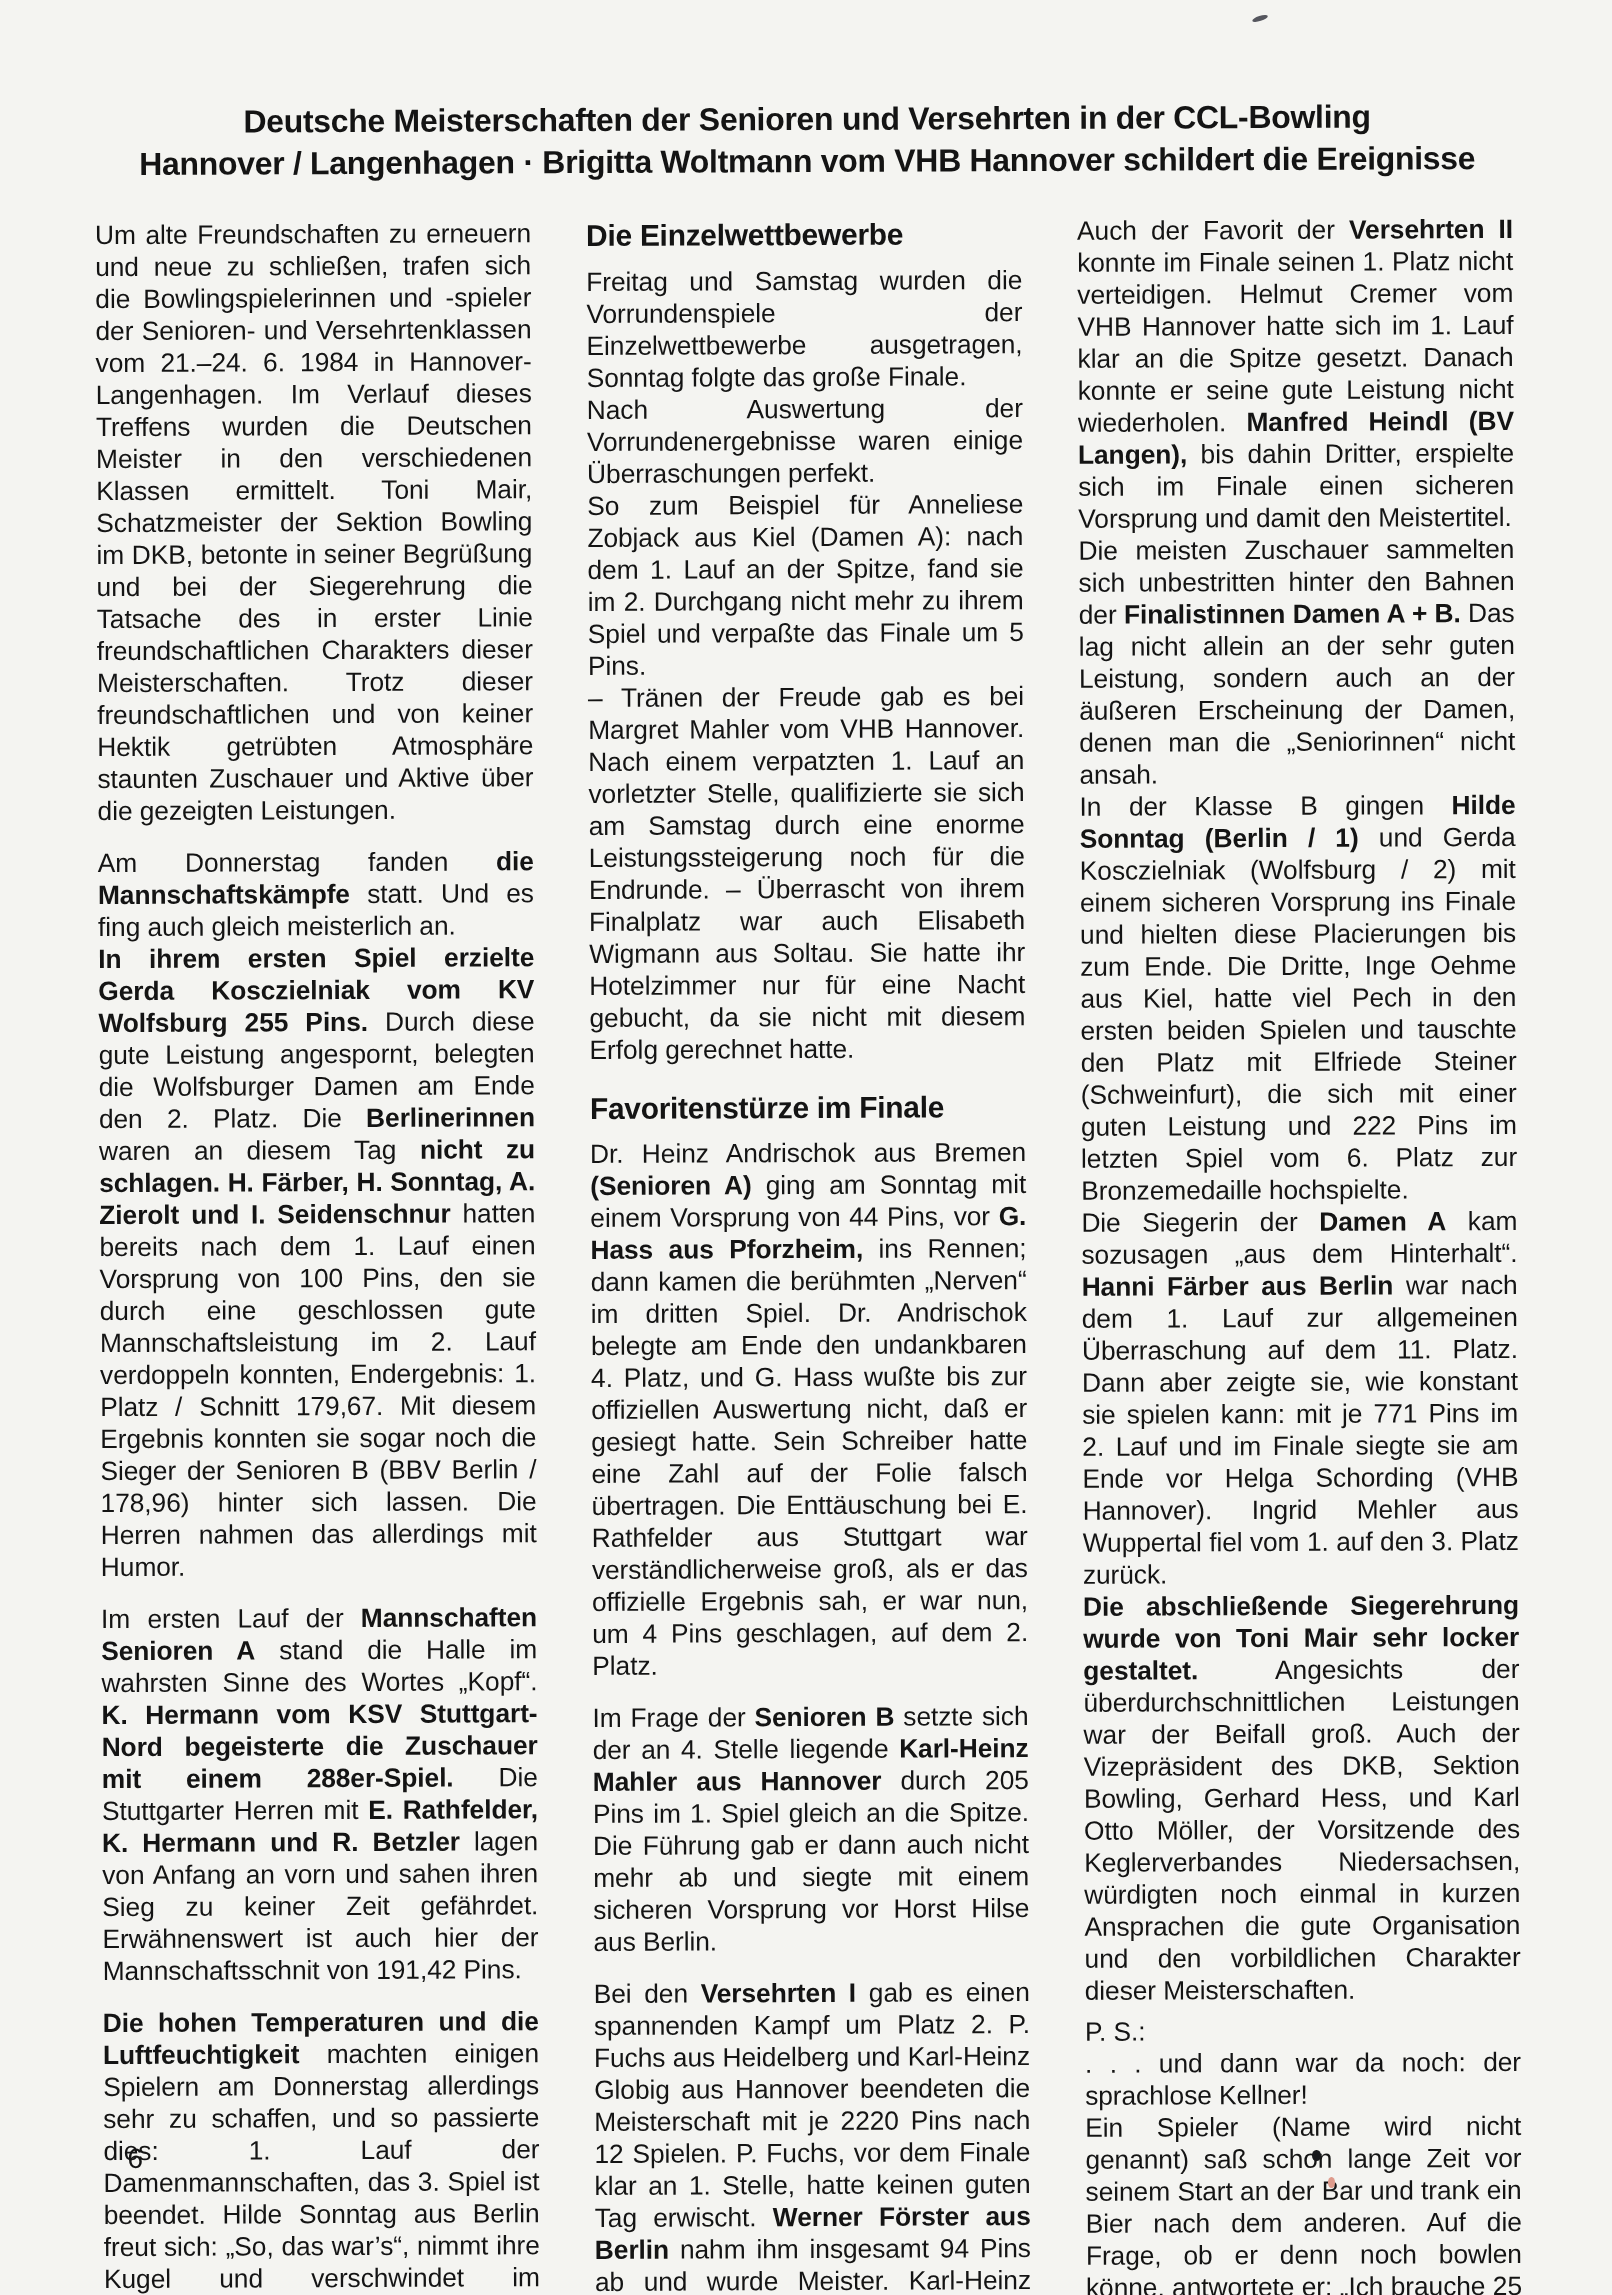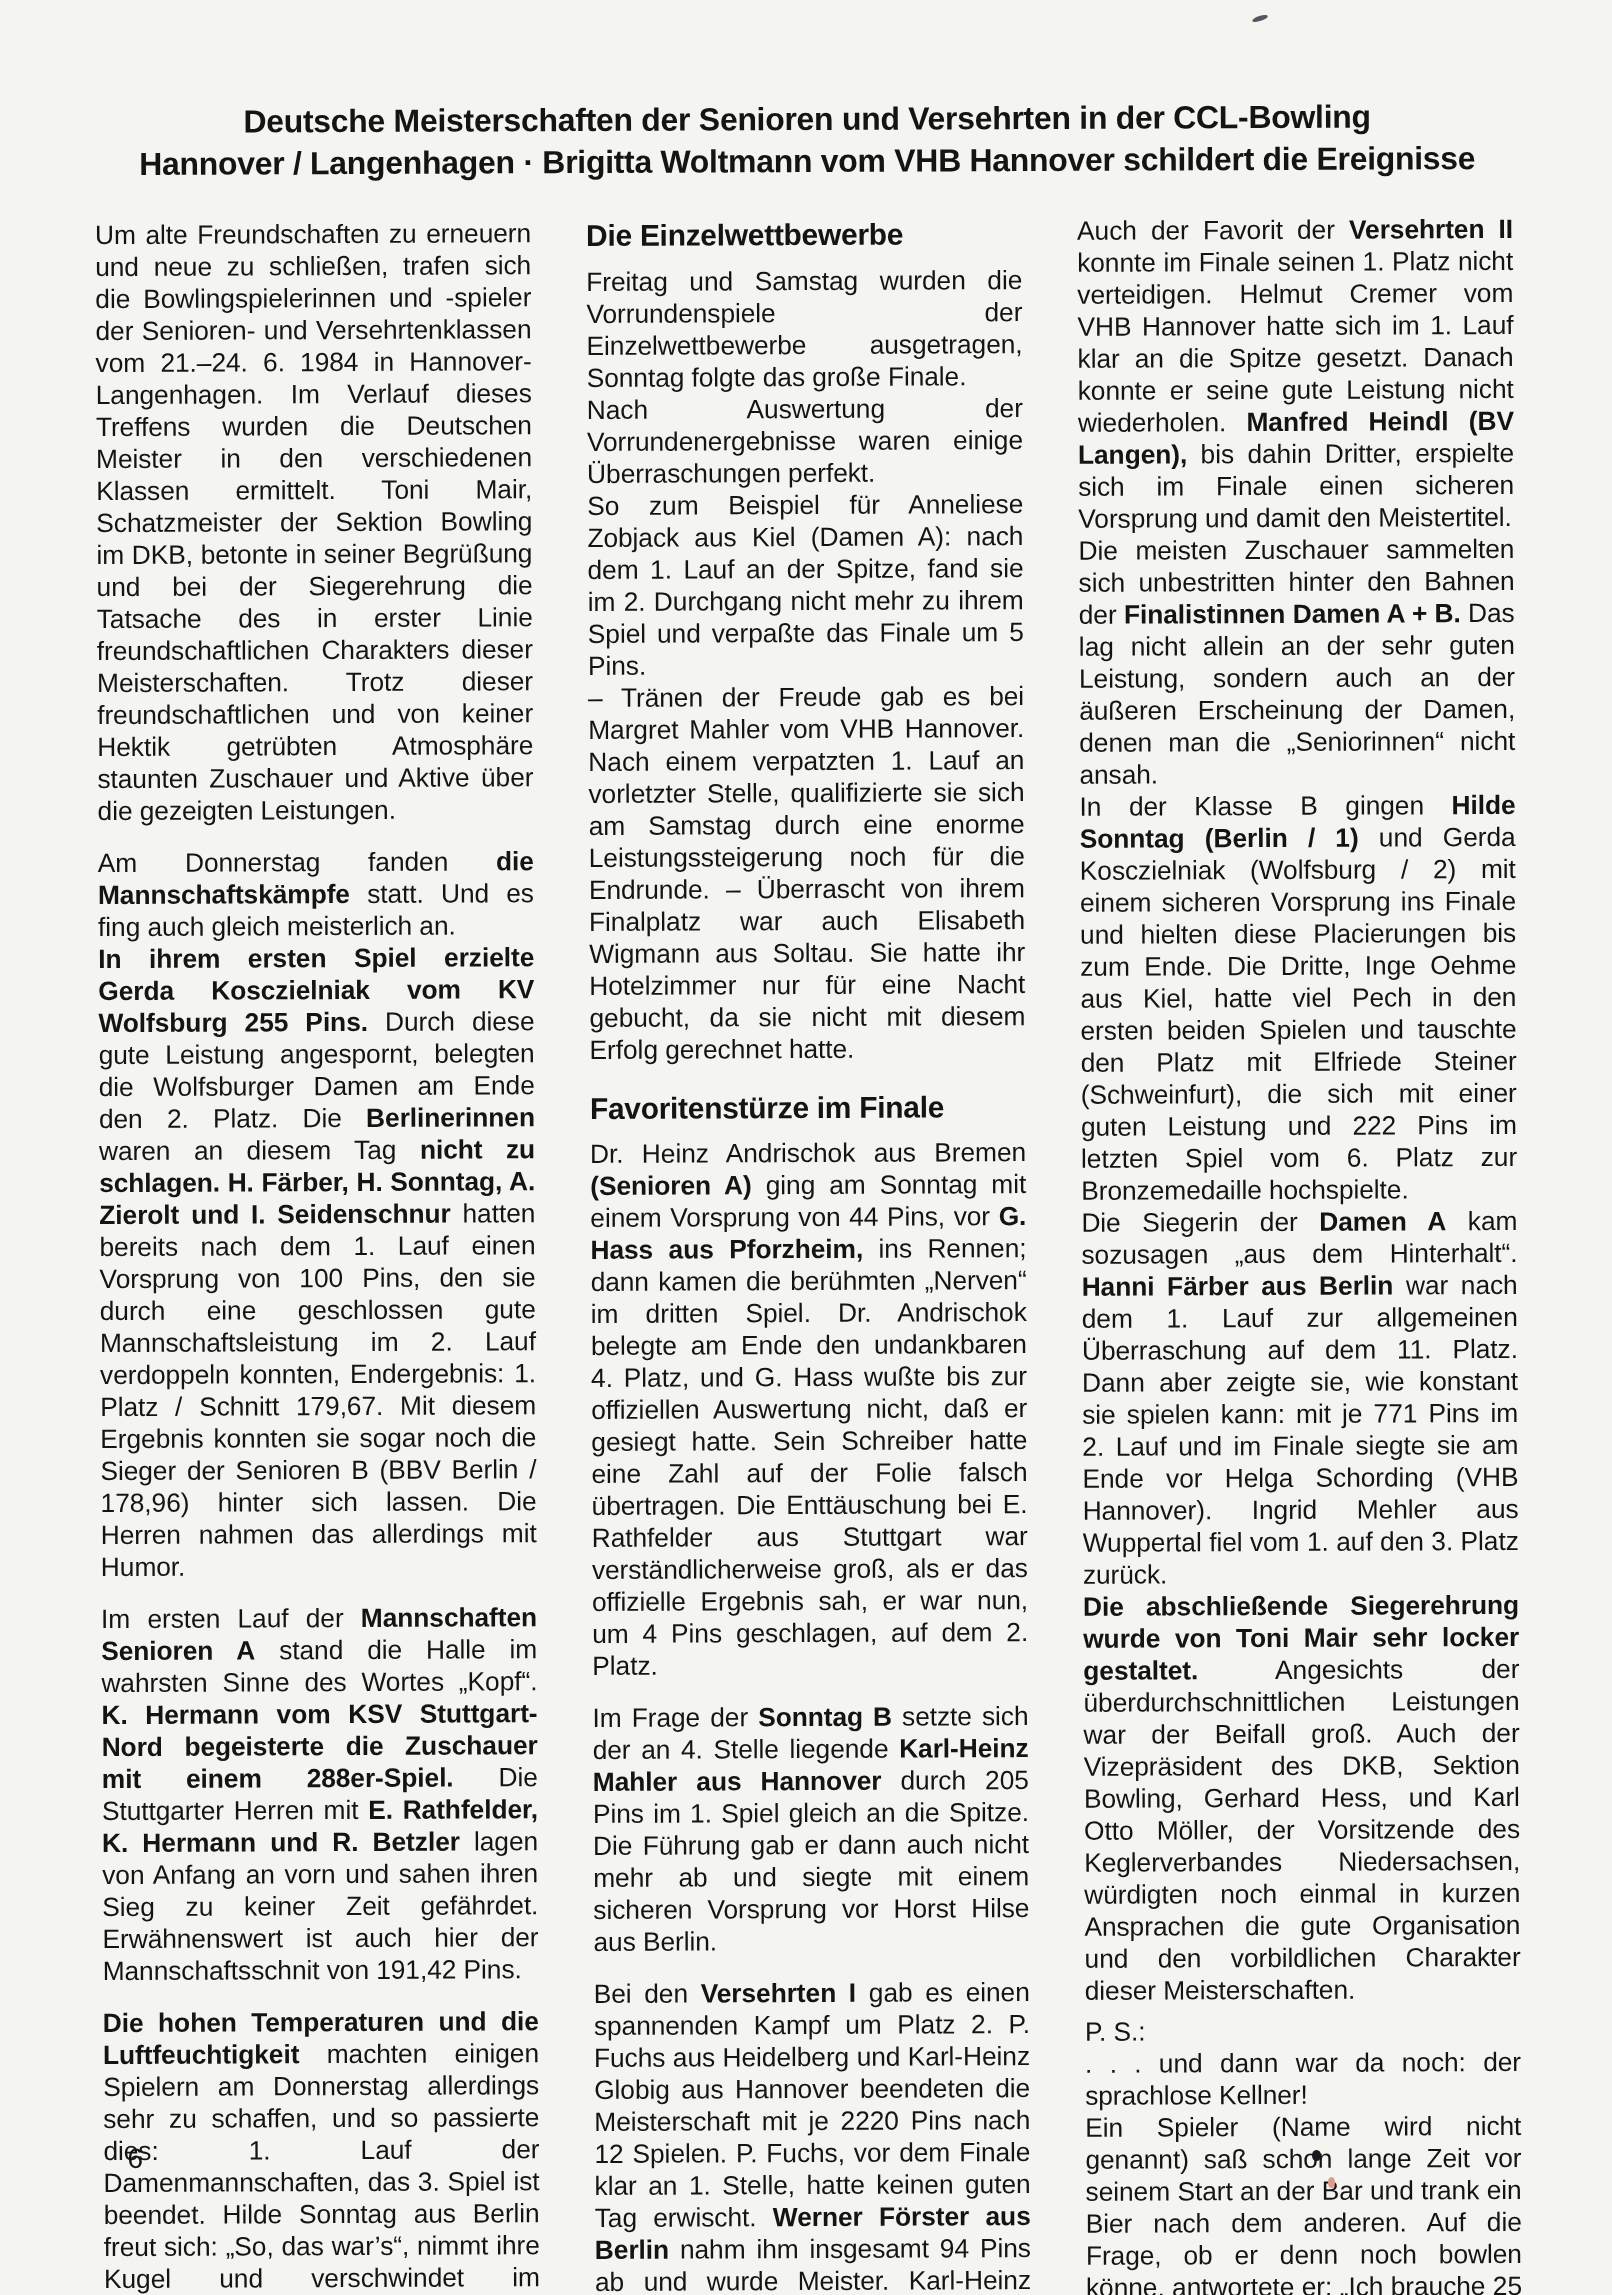--- a/index.html
+++ b/index.html
@@ -79,21 +79,21 @@
           <p class="gap"><span class="b">Die hohen Temperaturen und die Luftfeuchtigkeit</span><span> machten einigen Spielern am Donnerstag allerdings sehr zu schaffen, und so passierte dies: 1. Lauf der Damenmannschaften, das 3. Spiel ist beendet. Hilde Sonntag aus Berlin freut sich: „So, das war’s“, nimmt ihre Kugel und verschwindet im Clubraum, um ihren Erfolg zu feiern. Die Mitspielerinnen haben nichts davon bemerkt. Erst als die Turnierleitung sie darauf aufmerksam macht, daß noch ein Spiel zu absolvieren ist, bemerkt sie ihren Irrtum.</span></p>
         </section>
       <section class="col">
           <h2>Die Einzelwettbewerbe</h2>
           <p><span>Freitag und Samstag wurden die Vorrundenspiele der Einzelwettbewerbe ausgetragen, Sonntag folgte das große Finale.</span></p>
           <p><span>Nach Auswertung der Vorrundenergebnisse waren einige Überraschungen perfekt.</span></p>
           <p><span>So zum Beispiel für Anneliese Zobjack aus Kiel (Damen A): nach dem 1. Lauf an der Spitze, fand sie im 2. Durchgang nicht mehr zu ihrem Spiel und verpaßte das Finale um 5 Pins.</span></p>
           <p><span>– Tränen der Freude gab es bei Margret Mahler vom VHB Hannover. Nach einem verpatzten 1. Lauf an vorletzter Stelle, qualifizierte sie sich am Samstag durch eine enorme Leistungssteigerung noch für die Endrunde. – Überrascht von ihrem Finalplatz war auch Elisabeth Wigmann aus Soltau. Sie hatte ihr Hotelzimmer nur für eine Nacht gebucht, da sie nicht mit diesem Erfolg gerechnet hatte.</span></p>
           <h2 class="gap">Favoritenstürze im Finale</h2>
           <p><span>Dr. Heinz Andrischok aus Bremen </span><span class="b">(Senioren A)</span><span> ging am Sonntag mit einem Vorsprung von 44 Pins, vor </span><span class="b">G. Hass aus Pforzheim,</span><span> ins Rennen; dann kamen die berühmten „Nerven“ im dritten Spiel. Dr. Andrischok belegte am Ende den undankbaren 4. Platz, und G. Hass wußte bis zur offiziellen Auswertung nicht, daß er gesiegt hatte. Sein Schreiber hatte eine Zahl auf der Folie falsch übertragen. Die Enttäuschung bei E. Rathfelder aus Stuttgart war verständlicherweise groß, als er das offizielle Ergebnis sah, er war nun, um 4 Pins geschlagen, auf dem 2. Platz.</span></p>
-          <p class="gap"><span>Im Frage der </span><span class="b">Sonntag B</span><span> setzte sich der an 4. Stelle liegende </span><span class="b">Karl-Heinz Mahler aus Hannover</span><span> durch 205 Pins im 1. Spiel gleich an die Spitze. Die Führung gab er dann auch nicht mehr ab und siegte mit einem sicheren Vorsprung vor Horst Hilse aus Berlin.</span></p>
+          <p class="gap"><span>Im Frage der </span><span class="b">Senioren B</span><span> setzte sich der an 4. Stelle liegende </span><span class="b">Karl-Heinz Mahler aus Hannover</span><span> durch 205 Pins im 1. Spiel gleich an die Spitze. Die Führung gab er dann auch nicht mehr ab und siegte mit einem sicheren Vorsprung vor Horst Hilse aus Berlin.</span></p>
           <p class="gap"><span>Bei den </span><span class="b">Versehrten I</span><span> gab es einen spannenden Kampf um Platz 2. P. Fuchs aus Heidelberg und Karl-Heinz Globig aus Hannover beendeten die Meisterschaft mit je 2220 Pins nach 12 Spielen. P. Fuchs, vor dem Finale klar an 1. Stelle, hatte keinen guten Tag erwischt. </span><span class="b">Werner Förster aus Berlin</span><span> nahm ihm insgesamt 94 Pins ab und wurde Meister. Karl-Heinz Globig, vor dem Finale mit 67 Pins Rückstand Dritter, holte Spiel für Spiel auf und schaffte mit 202 Pins im letzten Durchgang die Pingleichheit. Aufgrund der besseren letzten Serie wurde er Zweiter.</span></p>
         </section>
       <section class="col">
           <p><span>Auch der Favorit der </span><span class="b">Versehrten II</span><span> konnte im Finale seinen 1. Platz nicht verteidigen. Helmut Cremer vom VHB Hannover hatte sich im 1. Lauf klar an die Spitze gesetzt. Danach konnte er seine gute Leistung nicht wiederholen. </span><span class="b">Manfred Heindl (BV Langen),</span><span> bis dahin Dritter, erspielte sich im Finale einen sicheren Vorsprung und damit den Meistertitel.</span></p>
           <p><span>Die meisten Zuschauer sammelten sich unbestritten hinter den Bahnen der </span><span class="b">Finalistinnen Damen A + B.</span><span> Das lag nicht allein an der sehr guten Leistung, sondern auch an der äußeren Erscheinung der Damen, denen man die „Seniorinnen“ nicht ansah.</span></p>
           <p><span>In der Klasse B gingen </span><span class="b">Hilde Sonntag (Berlin / 1)</span><span> und Gerda Kosczielniak (Wolfsburg / 2) mit einem sicheren Vorsprung ins Finale und hielten diese Placierungen bis zum Ende. Die Dritte, Inge Oehme aus Kiel, hatte viel Pech in den ersten beiden Spielen und tauschte den Platz mit Elfriede Steiner (Schweinfurt), die sich mit einer guten Leistung und 222 Pins im letzten Spiel vom 6. Platz zur Bronzemedaille hochspielte.</span></p>
           <p><span>Die Siegerin der </span><span class="b">Damen A</span><span> kam sozusagen „aus dem Hinterhalt“. </span><span class="b">Hanni Färber aus Berlin</span><span> war nach dem 1. Lauf zur allgemeinen Überraschung auf dem 11. Platz. Dann aber zeigte sie, wie konstant sie spielen kann: mit je 771 Pins im 2. Lauf und im Finale siegte sie am Ende vor Helga Schording (VHB Hannover). Ingrid Mehler aus Wuppertal fiel vom 1. auf den 3. Platz zurück.</span></p>
           <p><span class="b">Die abschließende Siegerehrung wurde von Toni Mair sehr locker gestaltet.</span><span> Angesichts der überdurchschnittlichen Leistungen war der Beifall groß. Auch der Vizepräsident des DKB, Sektion Bowling, Gerhard Hess, und Karl Otto Möller, der Vorsitzende des Keglerverbandes Niedersachsen, würdigten noch einmal in kurzen Ansprachen die gute Organisation und den vorbildlichen Charakter dieser Meisterschaften.</span></p>
           <p class="gap-sm"><span>P. S.:</span></p>
           <p><span>. . . und dann war da noch: der sprachlose Kellner!</span></p>

